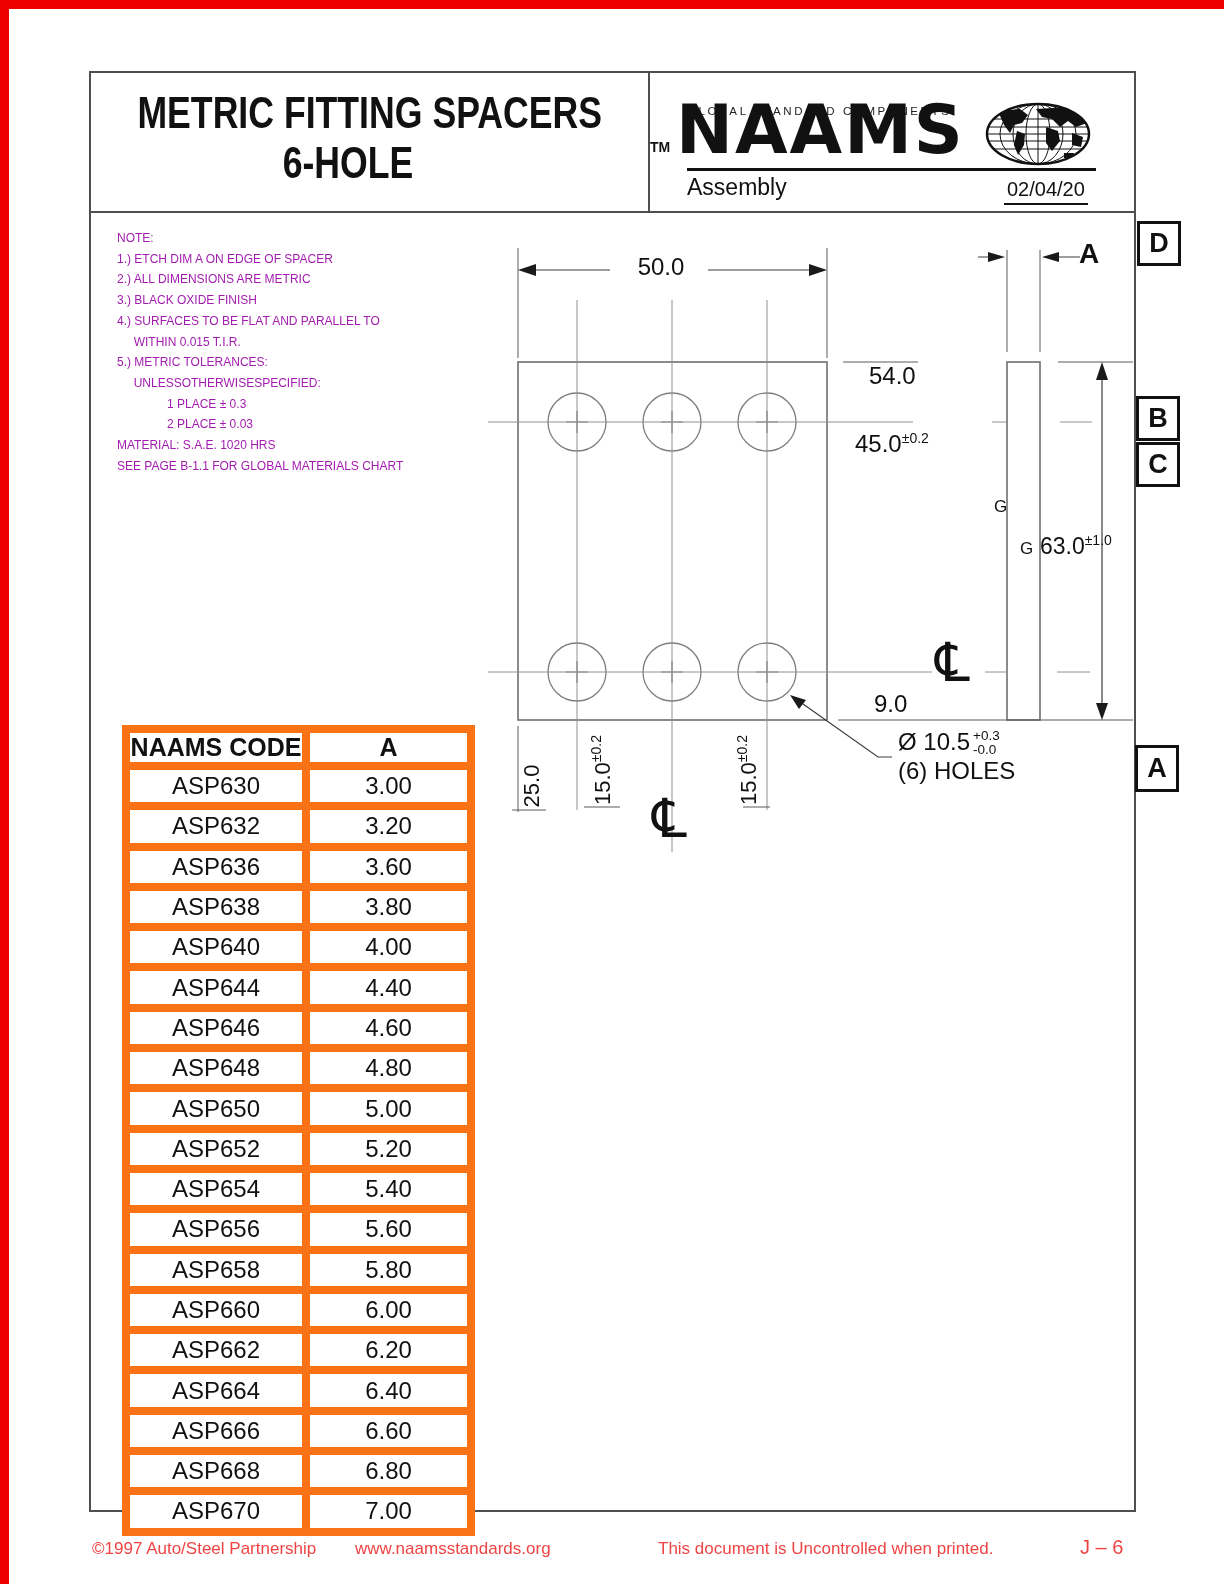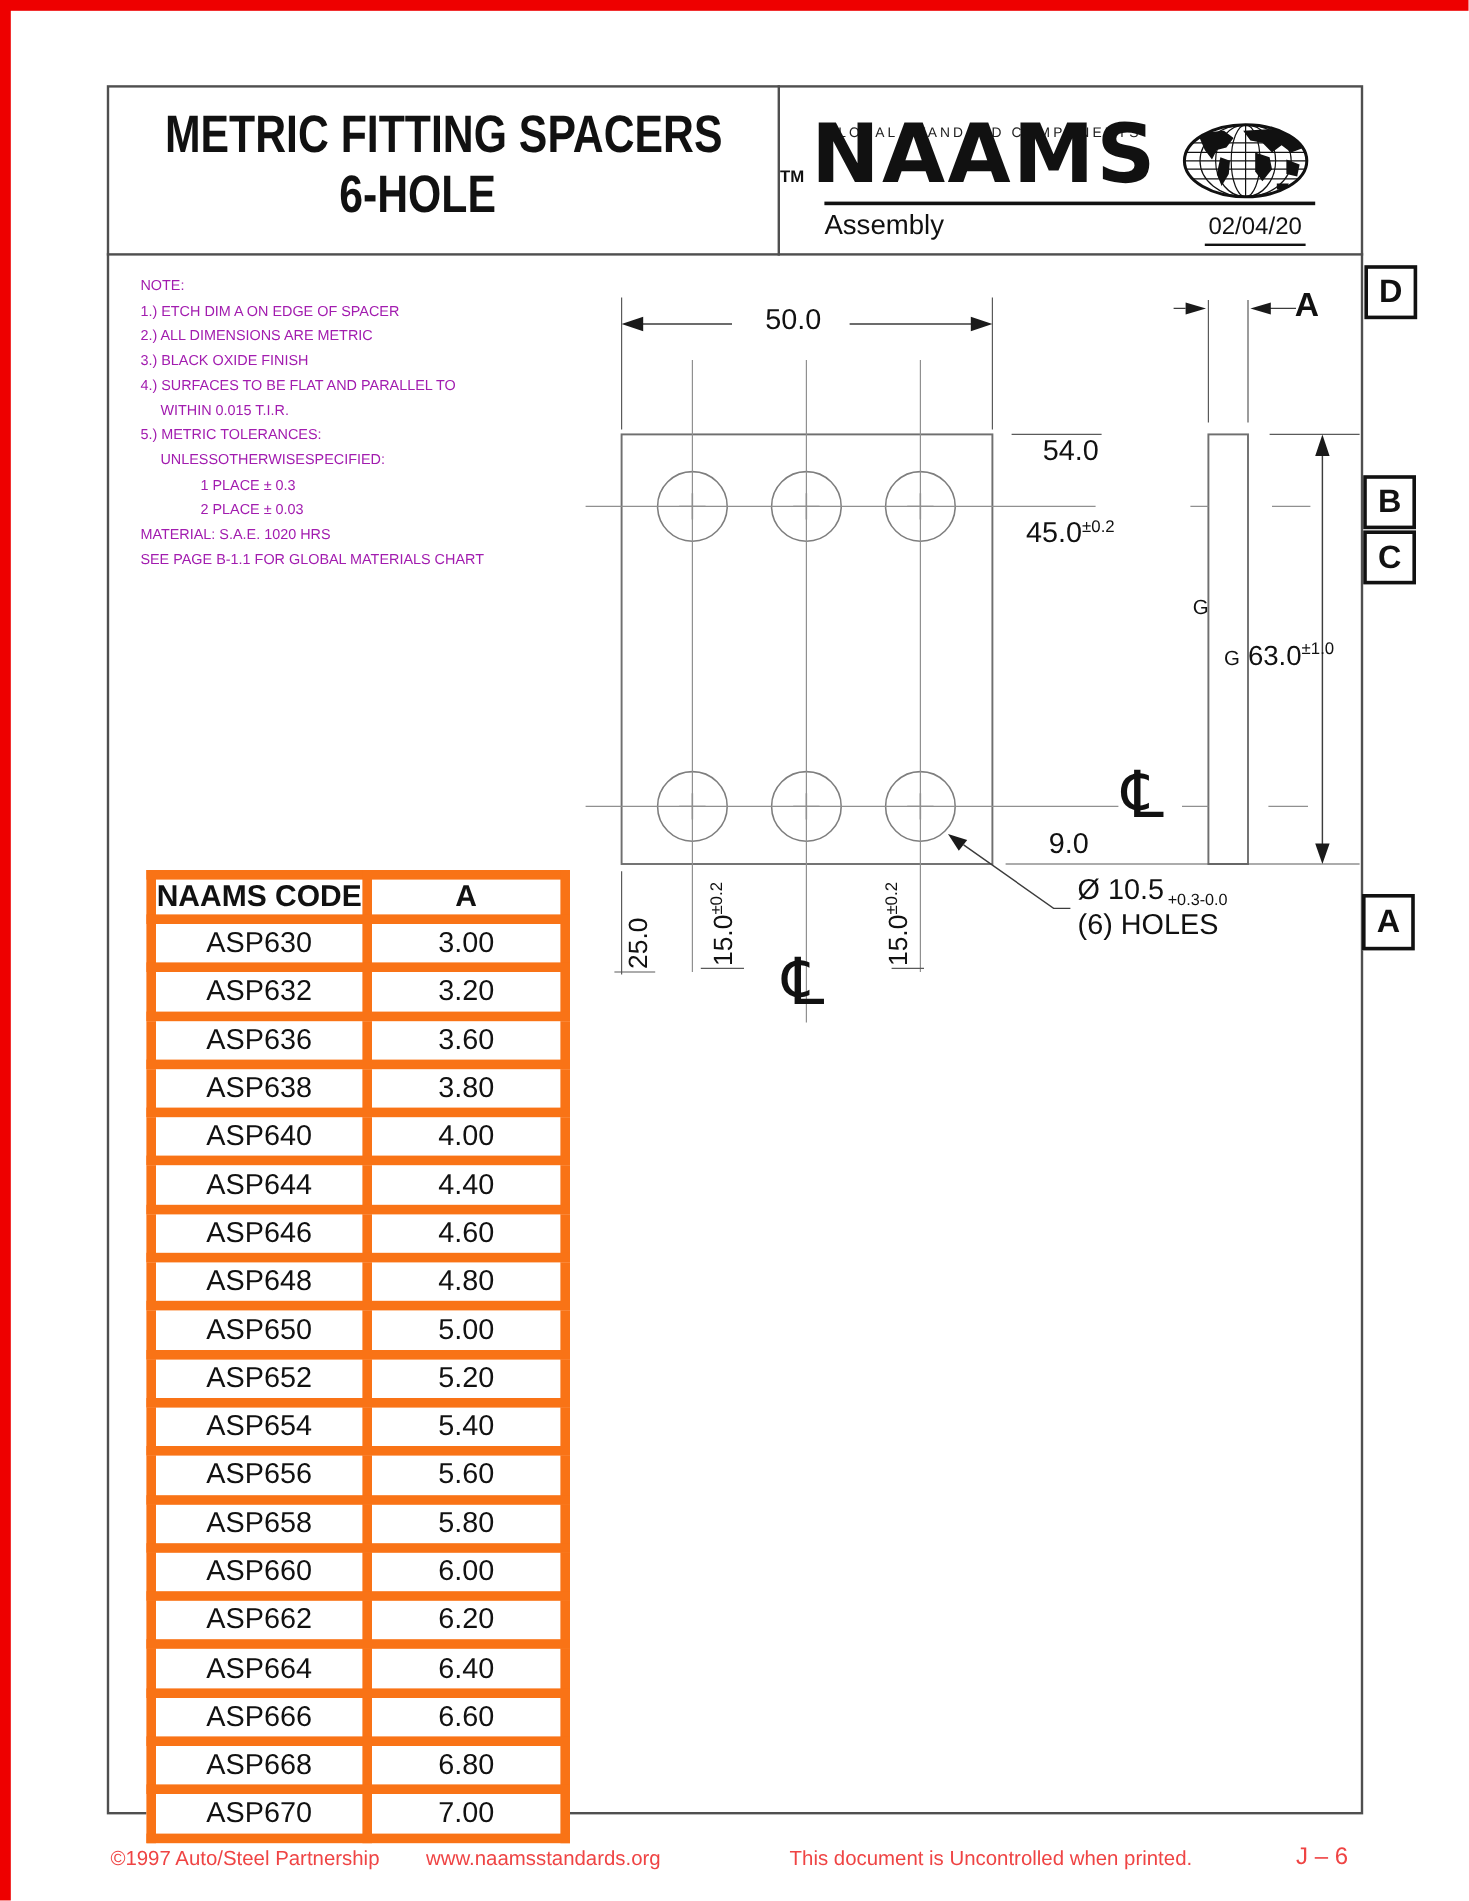--- a/index.html
+++ b/index.html
@@ -27,21 +27,21 @@
   .spec-table th{width:172px;height:28px;font-size:25px;font-weight:bold;}
   .spec-table th:last-child{width:157px;}
   .spec-table td{height:32.3px;font-size:24px;font-weight:normal;}
   .dim{font-size:24px;color:#111;white-space:nowrap;z-index:4;}
   .dim sup{font-size:14px;}
   .small-dim{font-size:17px;}
   .rot{transform-origin:50% 50%;}
   .cl-sym{font-family:"DejaVu Sans",sans-serif;font-size:54px;line-height:54px;font-style:italic;z-index:4;}
   .callout{left:898px;top:728px;z-index:4;}
   .callout .row1{display:flex;align-items:flex-end;font-size:24px;white-space:nowrap;}
-  .callout .stack{display:inline-flex;flex-direction:row;font-size:13.5px;line-height:13.5px;margin-left:3px;margin-top:-5px;}
+  .callout .stack{display:inline-flex;flex-direction:column;font-size:13.5px;line-height:13.5px;margin-left:3px;margin-top:-5px;}
   .callout .row2{font-size:24px;margin-top:1px;white-space:nowrap;}
   .footer-text{top:1521px;font-size:17px;color:#ef4444;white-space:nowrap;margin-top:18px;}
   .pageno{font-size:20px;top:1518px;}
 </style>
 </head>
 <body>
 
 <div class="page">
 
   <div class="abs edge-top" style="background:#ee0000;"></div>

